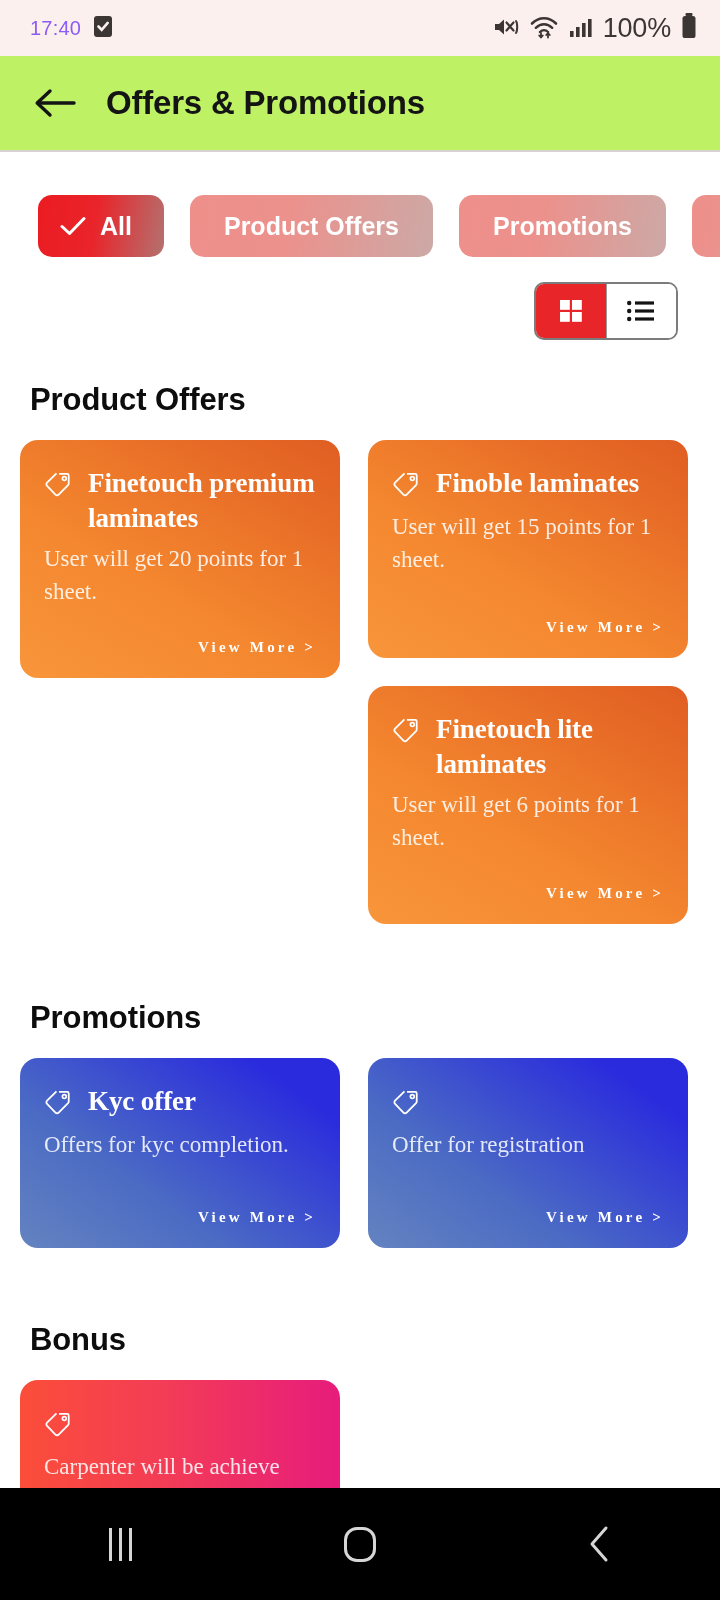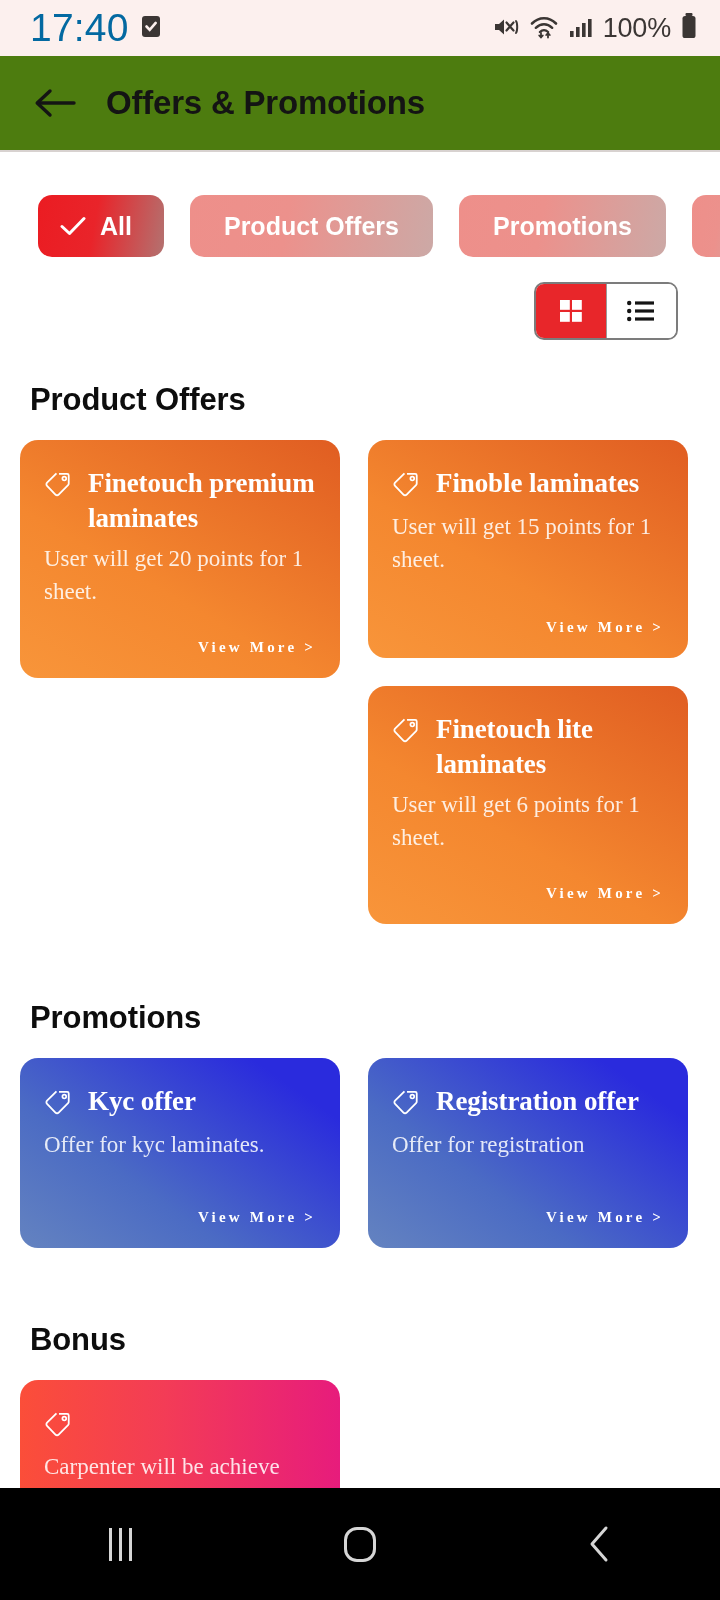--- a/index.html
+++ b/index.html
@@ -28,39 +28,39 @@
     align-items: center;
     justify-content: space-between;
     padding: 0 22px 0 30px;
   }
   .status-left {
     display: flex;
     align-items: center;
     gap: 11px;
   }
   .status-clock {
-    font-size: 39px;
-    color: #0369a1;
+    font-size: 20px;
+    color: #8b5cf6;
     letter-spacing: 0.2px;
   }
   .status-right {
     display: flex;
     align-items: flex-end;
     gap: 9px;
   }
   .battery-text {
     font-size: 27px;
     color: #3b3634;
     letter-spacing: -0.2px;
   }
 
   
   .app-bar {
     height: 96px;
-    background: #4d7c0f;
+    background: #bef264;
     display: flex;
     align-items: center;
     padding: 0 0 0 30px;
     border-bottom: 2px solid #d8d2d0;
   }
   .back-btn {
     width: 50px;
     height: 50px;
     display: flex;
     align-items: center;
@@ -421,34 +421,33 @@
           <div class="card card-blue h-blue">
             <div class="card-head">
               <span class="tag-icon">
                 <svg width="28" height="28" viewBox="0 0 28 28">
                   <path d="M15.4 2.6H24a1.6 1.6 0 011.6 1.6v8.6a2.4 2.4 0 01-.7 1.7l-9.9 9.9a2.4 2.4 0 01-3.4 0L2.8 15.3a2.4 2.4 0 010-3.4l9.9-9.9" transform="translate(0.4,0.4) scale(0.95)" stroke="#ffffff" stroke-width="1.9" fill="none" stroke-linejoin="round"></path>
                   <circle cx="20.3" cy="7.6" r="1.9" stroke="#ffffff" stroke-width="1.7" fill="none"></circle>
                 </svg>
               </span>
               <span class="card-title">Kyc offer</span>
             </div>
-            <div class="card-desc">Offer for kyc laminates.</div>
+            <div class="card-desc">Offers for kyc completion.</div>
             <div class="view-more">View More &gt;</div>
           </div>
         </div>
         <div class="col">
           <div class="card card-blue h-blue">
             <div class="card-head">
               <span class="tag-icon">
                 <svg width="28" height="28" viewBox="0 0 28 28">
                   <path d="M15.4 2.6H24a1.6 1.6 0 011.6 1.6v8.6a2.4 2.4 0 01-.7 1.7l-9.9 9.9a2.4 2.4 0 01-3.4 0L2.8 15.3a2.4 2.4 0 010-3.4l9.9-9.9" transform="translate(0.4,0.4) scale(0.95)" stroke="#ffffff" stroke-width="1.9" fill="none" stroke-linejoin="round"></path>
                   <circle cx="20.3" cy="7.6" r="1.9" stroke="#ffffff" stroke-width="1.7" fill="none"></circle>
                 </svg>
               </span>
-              <span class="card-title">Registration offer</span>
             </div>
             <div class="card-desc">Offer for registration</div>
             <div class="view-more">View More &gt;</div>
           </div>
         </div>
       </div>
     </div>
 
     <div class="section sec-bonus">
       <div class="section-title">Bonus</div>

